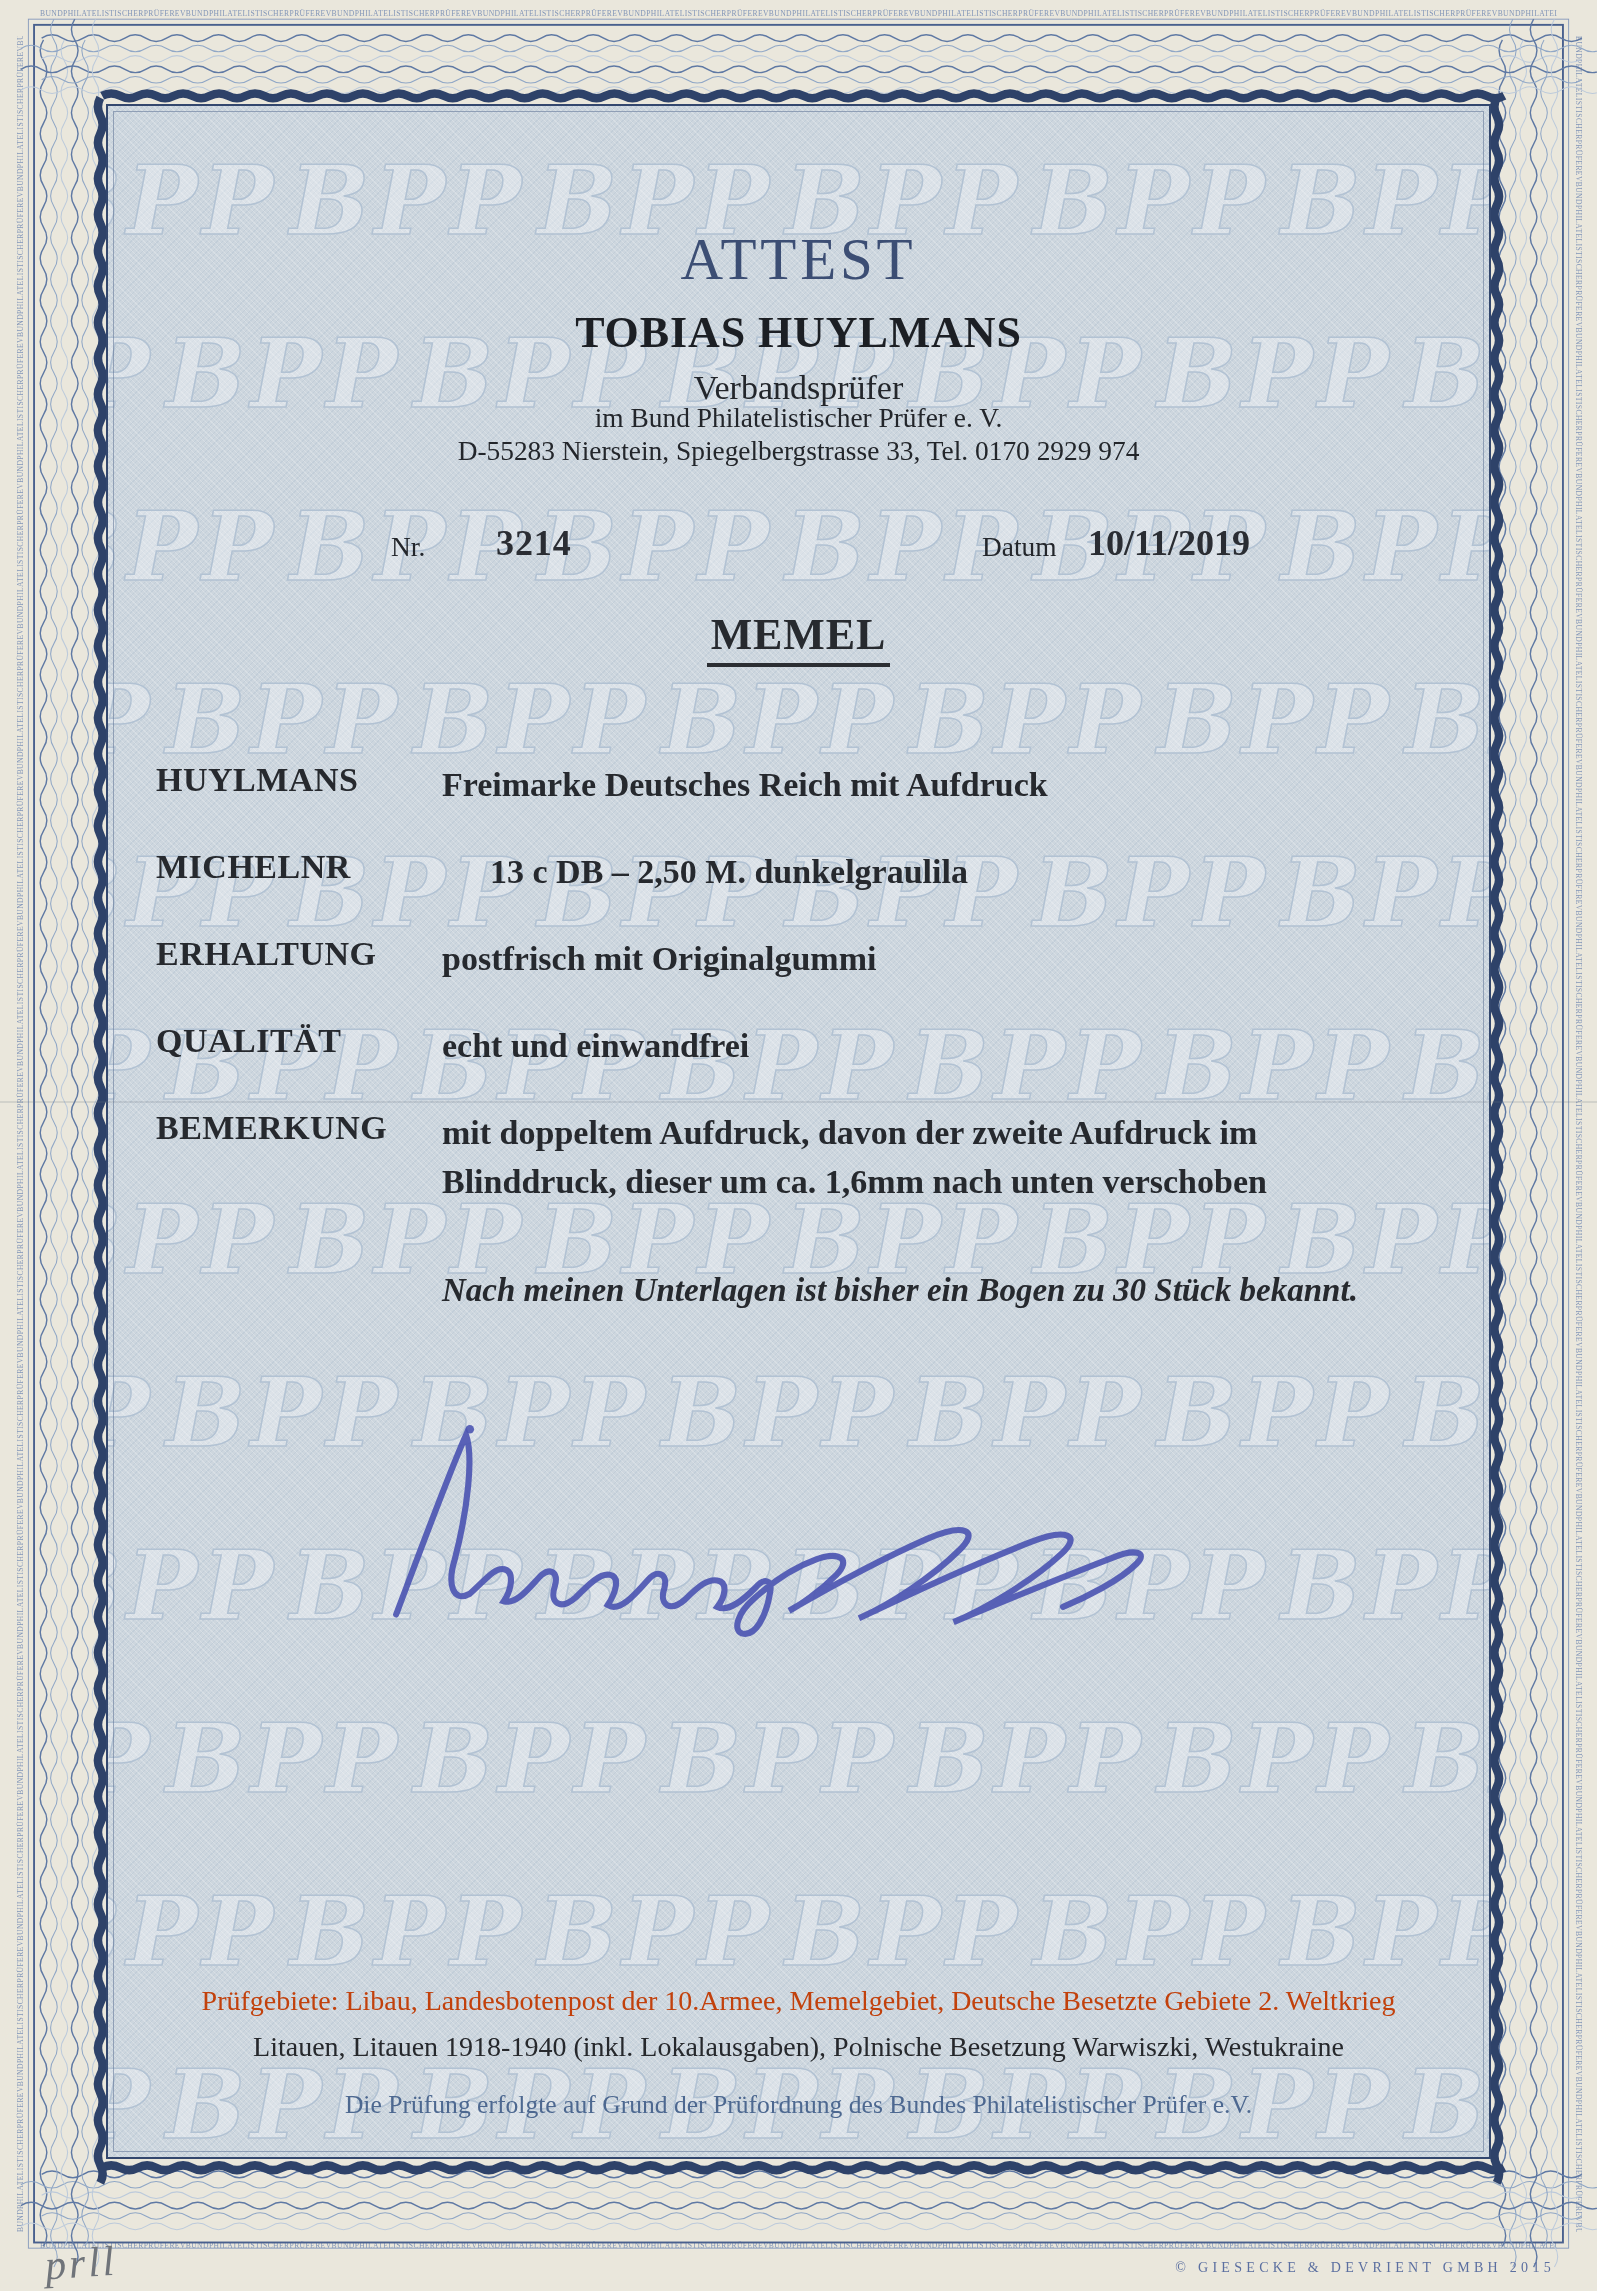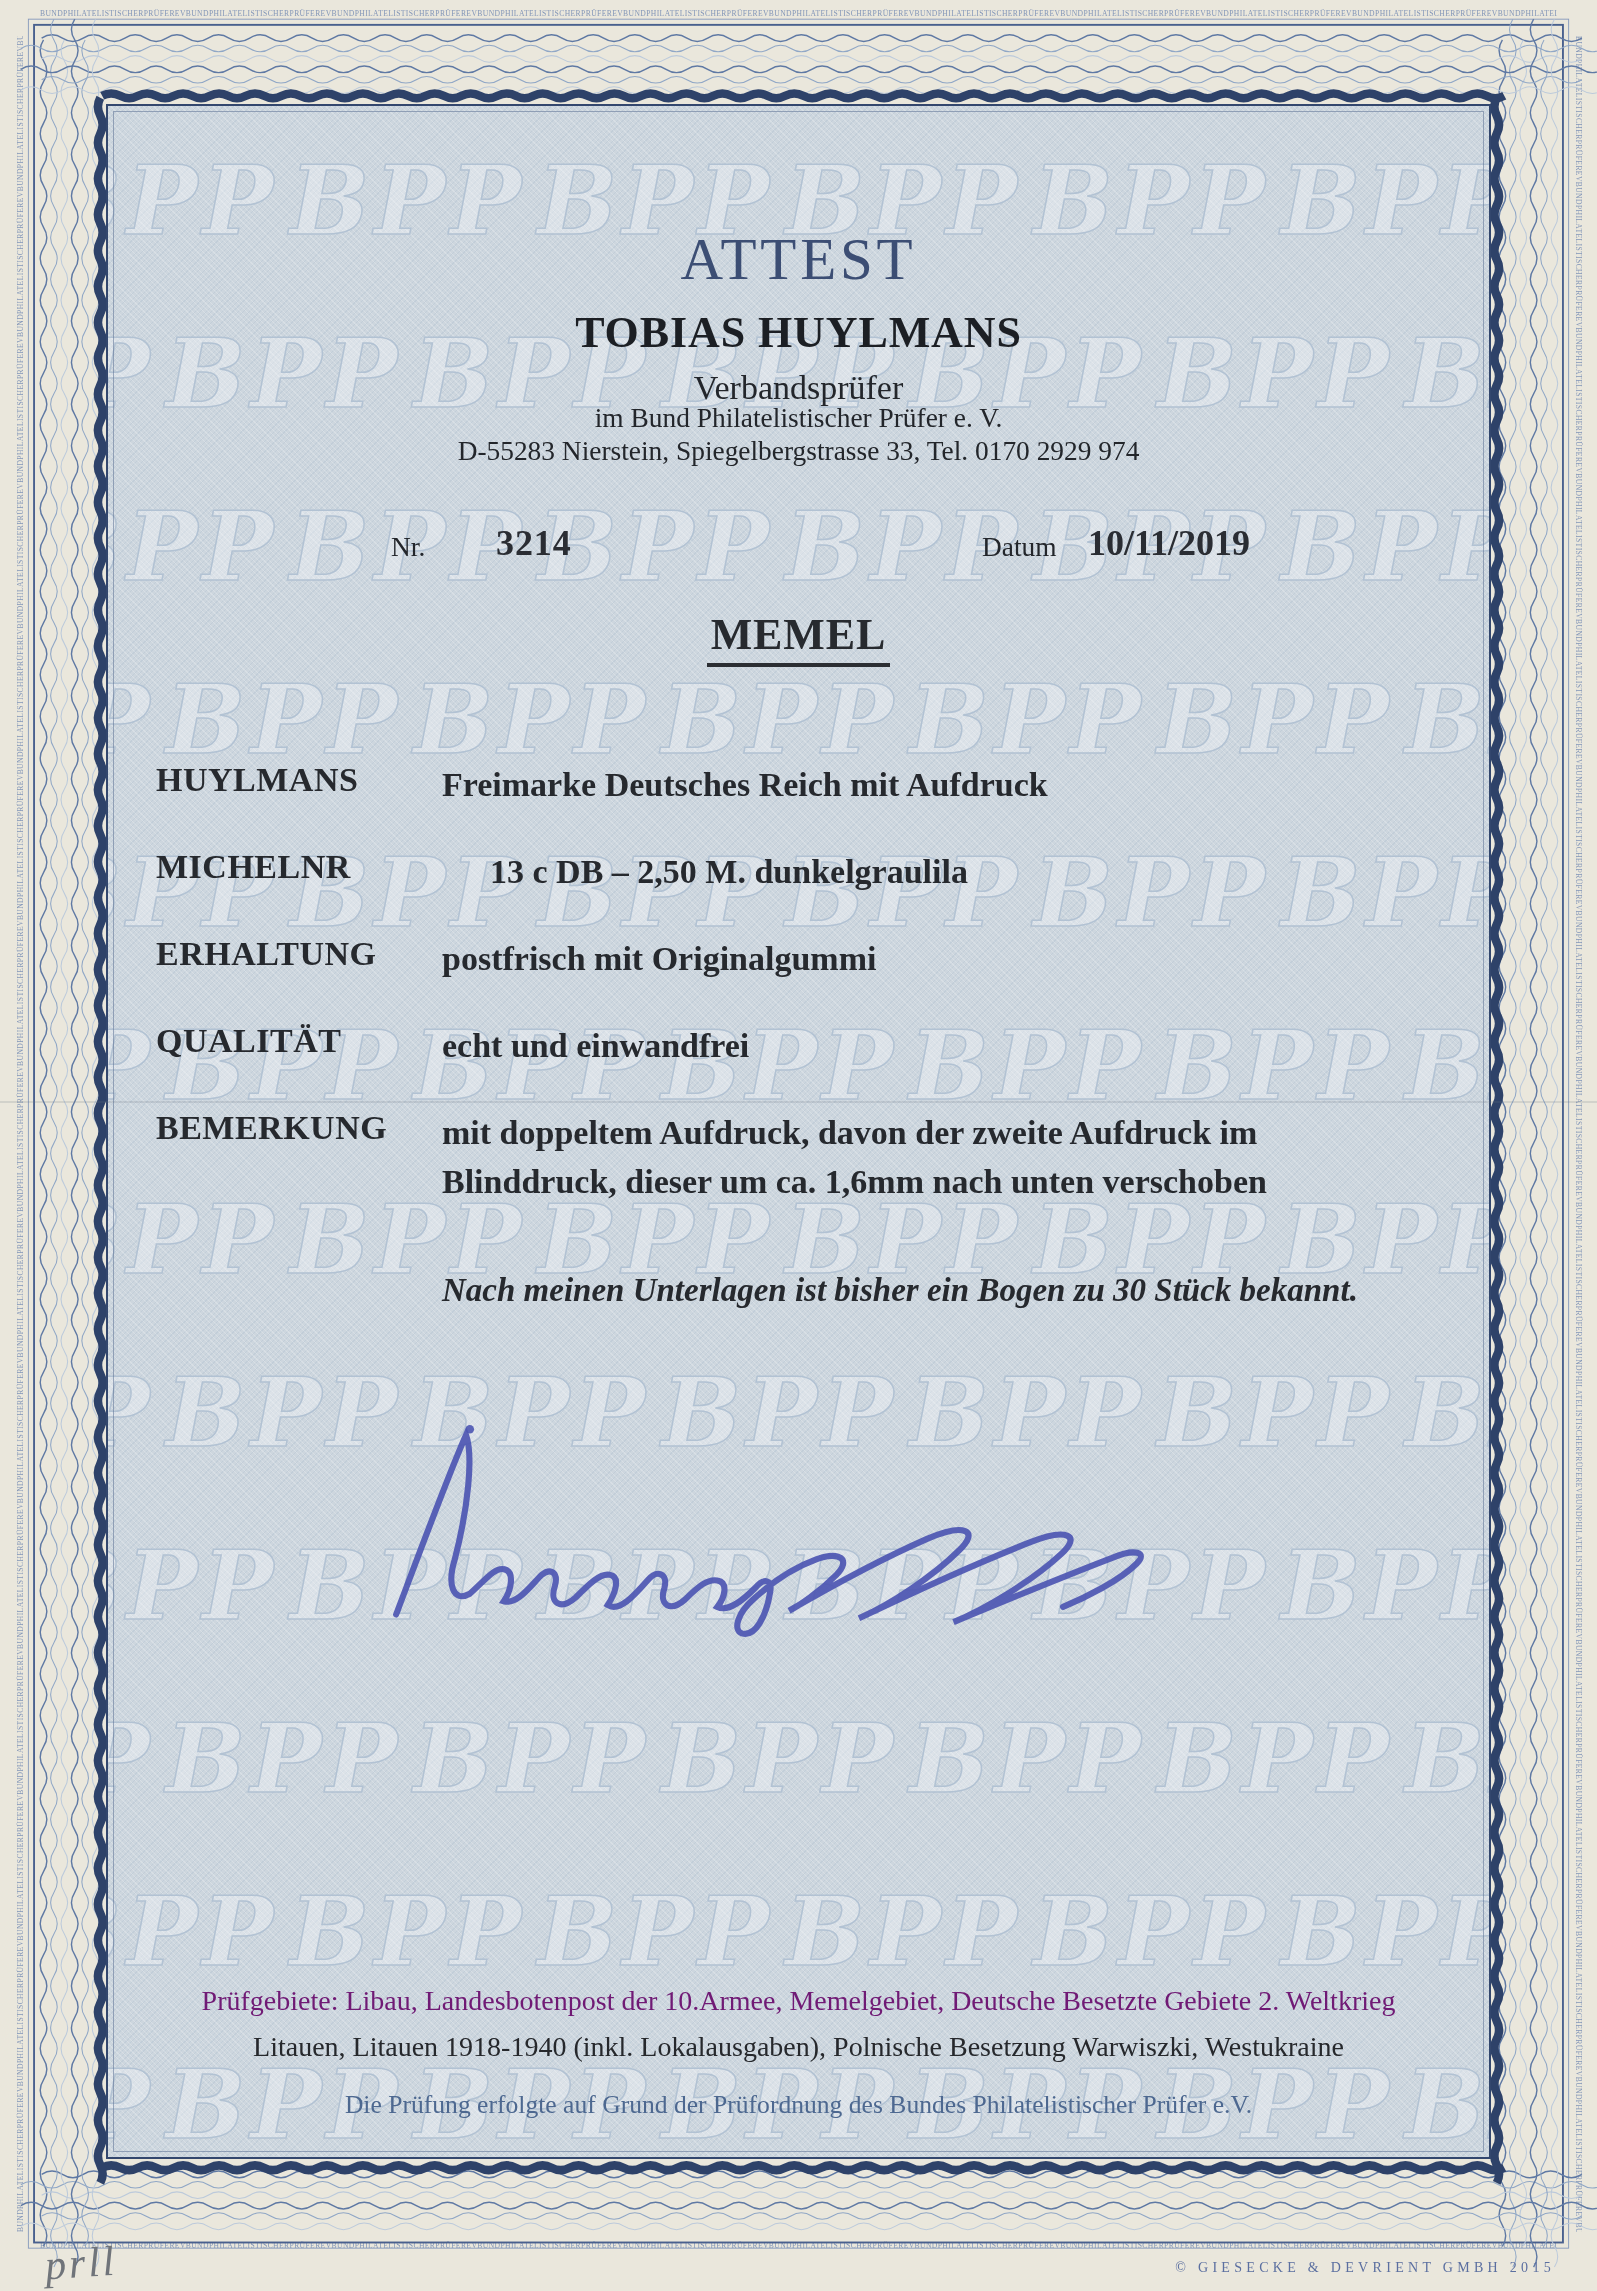--- a/index.html
+++ b/index.html
@@ -50,21 +50,21 @@
   .field-row{left:156px;width:1259px;display:flex;align-items:flex-start;}
   .field-label{flex:0 0 286px;font-size:34px;font-weight:700;letter-spacing:0.5px;color:#26292e;}
   .field-value{font-size:34px;font-weight:700;color:#26292e;max-width:973px;line-height:1.44;}
   .row-0{top:761px;} .row-1{top:848px;gap:48px;} .row-2{top:935px;} .row-3{top:1022px;} .row-4{top:1109px;justify-content:space-between;}
 
   .note{left:442px;top:1264px;width:994px;font-size:33px;font-weight:700;font-style:italic;
         line-height:1.62;color:#26292e;}
 
   .sig-svg{left:367px;top:1418px;}
 
-  .foot1{top:1985px;font-size:28px;color:#701a75;}
+  .foot1{top:1985px;font-size:28px;color:#c2410c;}
   .foot2{top:2031px;font-size:28px;color:#26282c;}
   .legal{top:2090px;font-size:25.6px;color:#4d6890;}
 
   .fold{left:0;top:1101px;width:1597px;height:1.9px;background:rgba(105,116,130,.18);}
 
   .pencil{left:45px;top:2239px;font-size:42px;font-style:italic;color:#70747a;
           letter-spacing:2.8px;transform:rotate(-4deg);font-weight:500;}
   .credit{right:42px;top:2260px;font-size:14px;letter-spacing:4.3px;color:#5b6fa0;}
 </style>
 </head>

